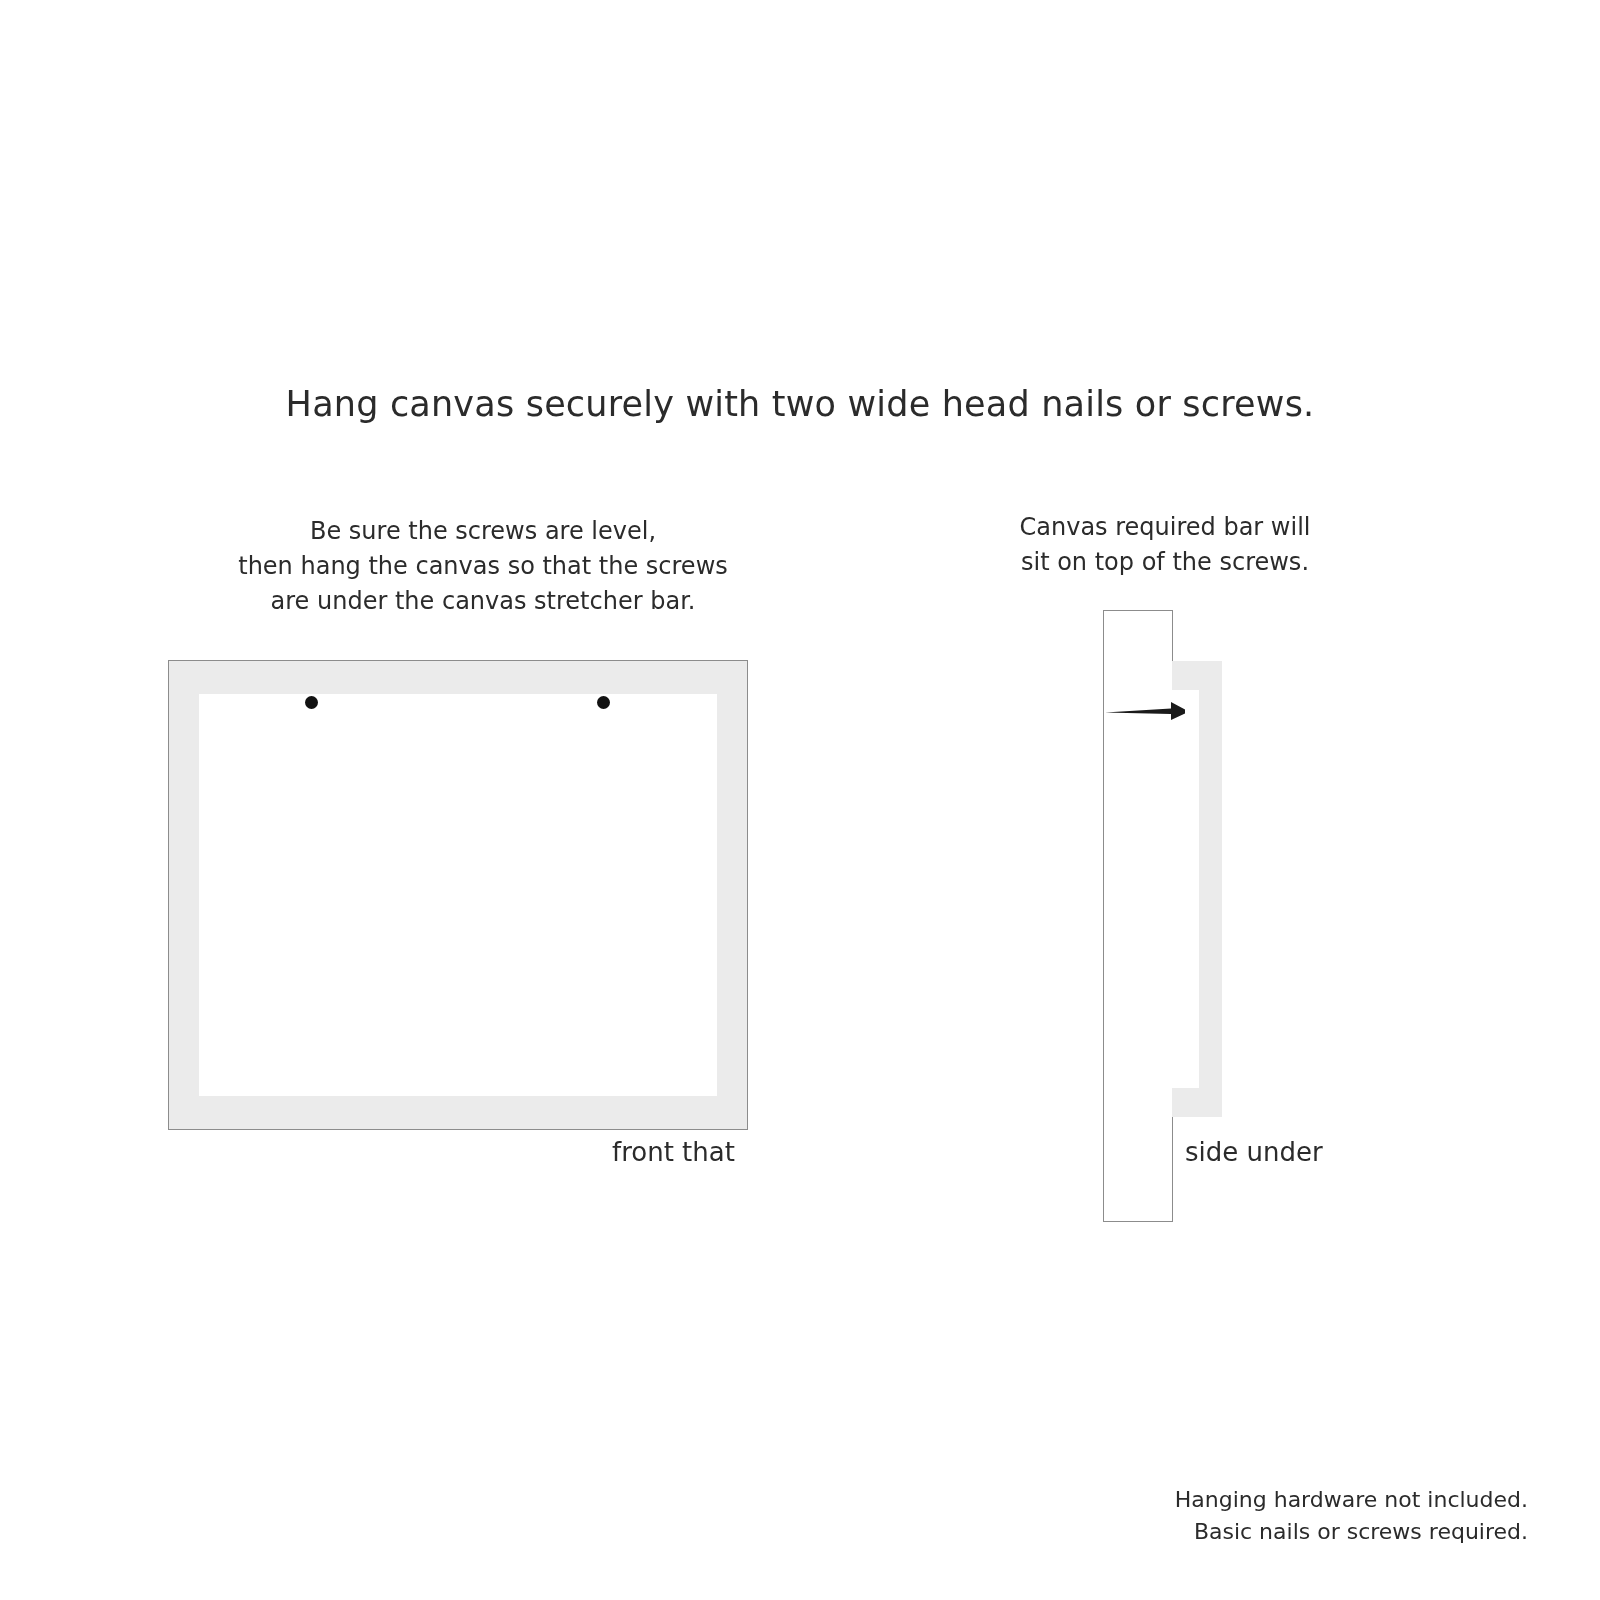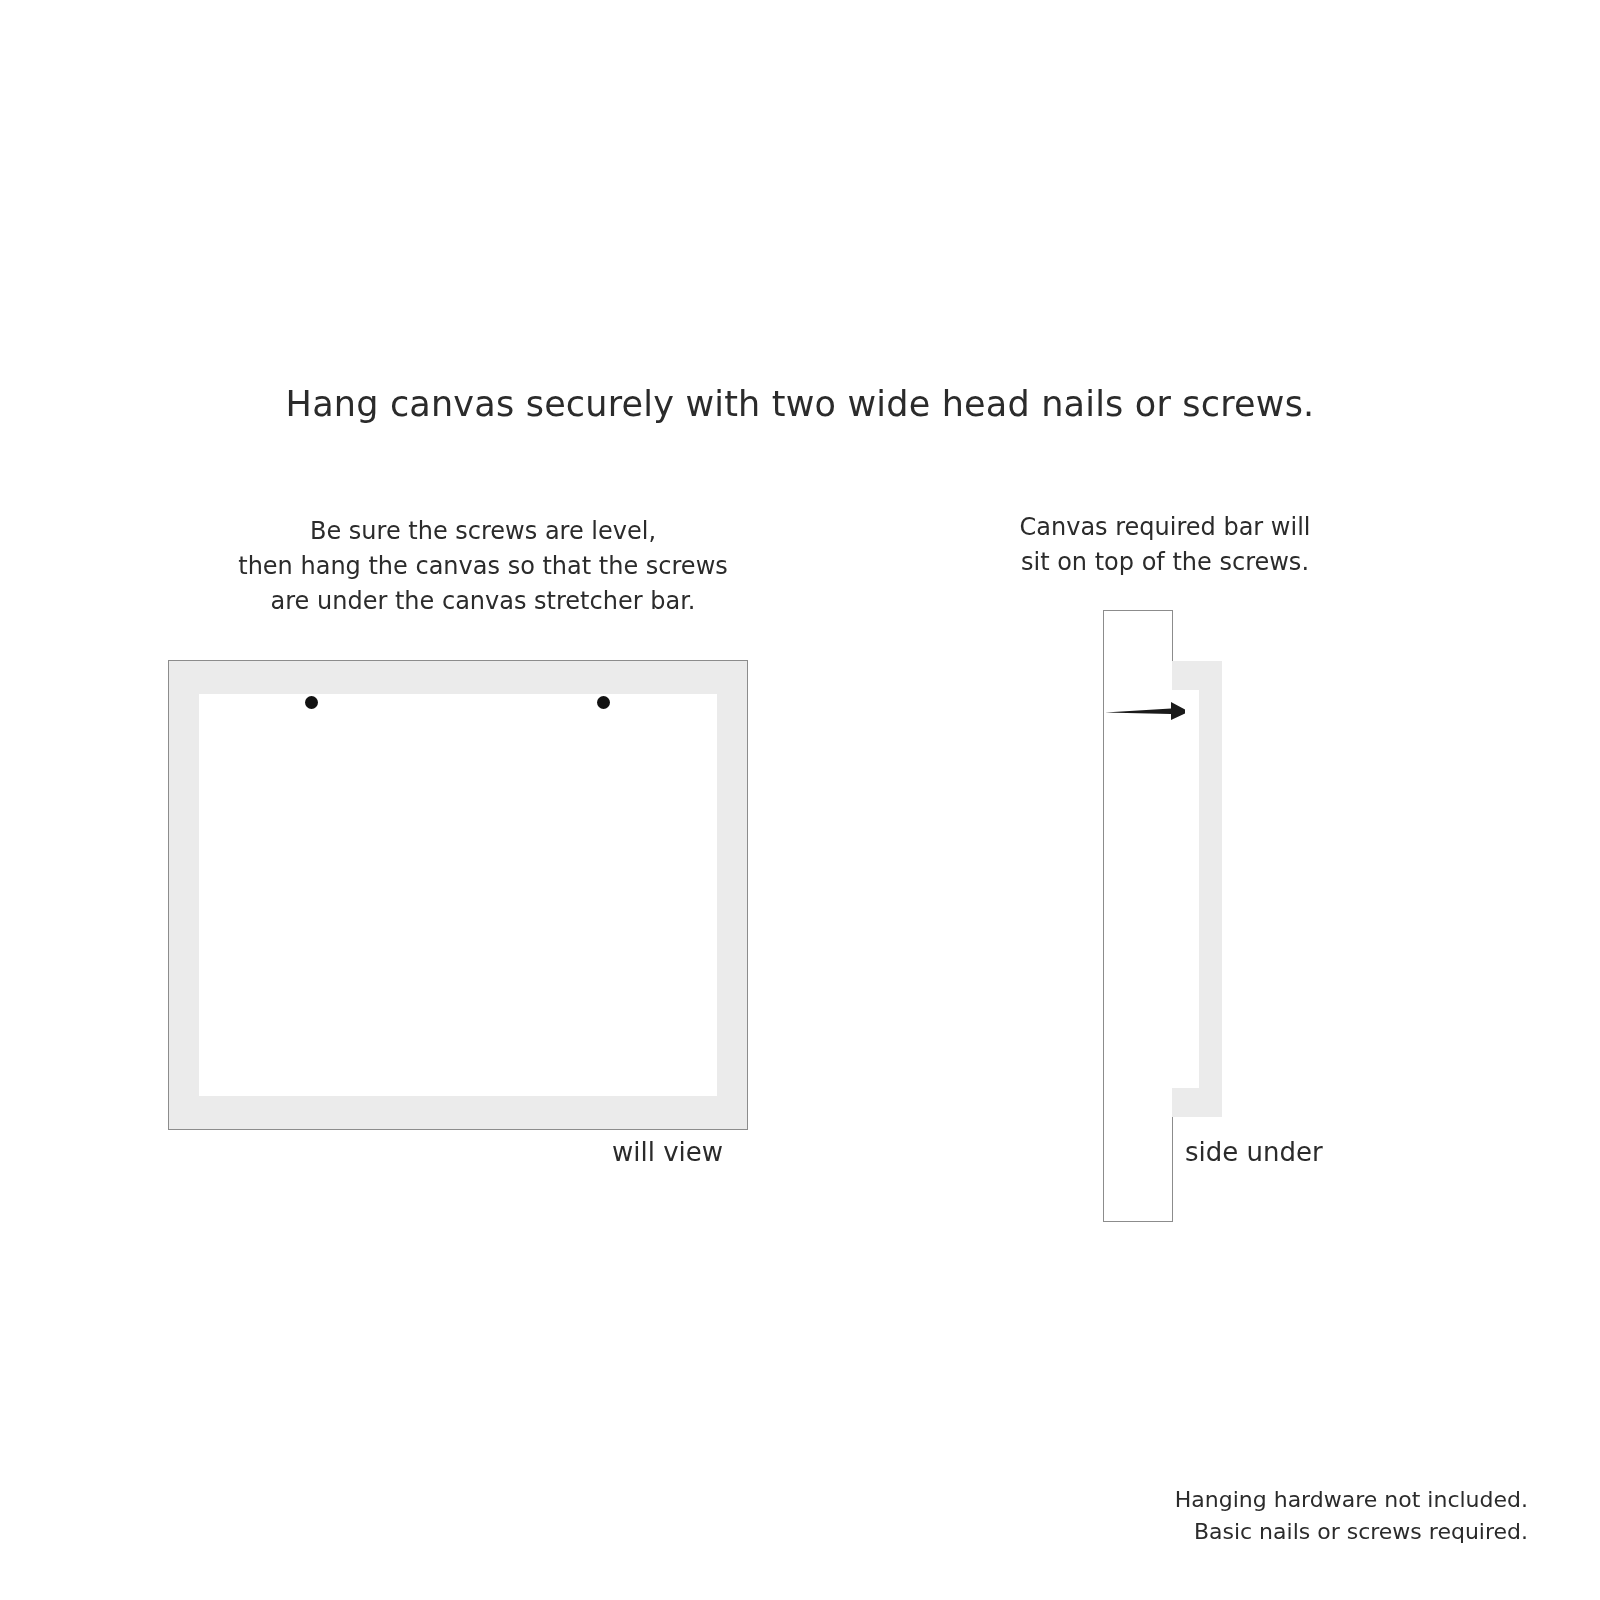--- a/index.html
+++ b/index.html
@@ -143,21 +143,21 @@
 <div class="caption caption-left">Be sure the screws are level,
 then hang the canvas so that the screws
 are under the canvas stretcher bar.</div>
 
 <div class="front-view">
   <div class="front-inner"></div>
   <div class="screw-dot screw-left"></div>
   <div class="screw-dot screw-right"></div>
 </div>
 
-<div class="view-label label-front">will view</div>
+<div class="view-label label-front">front that</div>
 
 <div class="caption caption-right">Canvas required bar will
 sit on top of the screws.</div>
 
 <div class="wall"></div>
 <div class="canvas-side"></div>
 <div class="canvas-side-inner"></div>
 
 <svg class="nail" viewBox="0 0 90 22">
   <polygon points="0,12.5 66,8.5 66,2 80,9.5 80,13.5 66,20 66,14" fill="#1a1a1a"></polygon>

